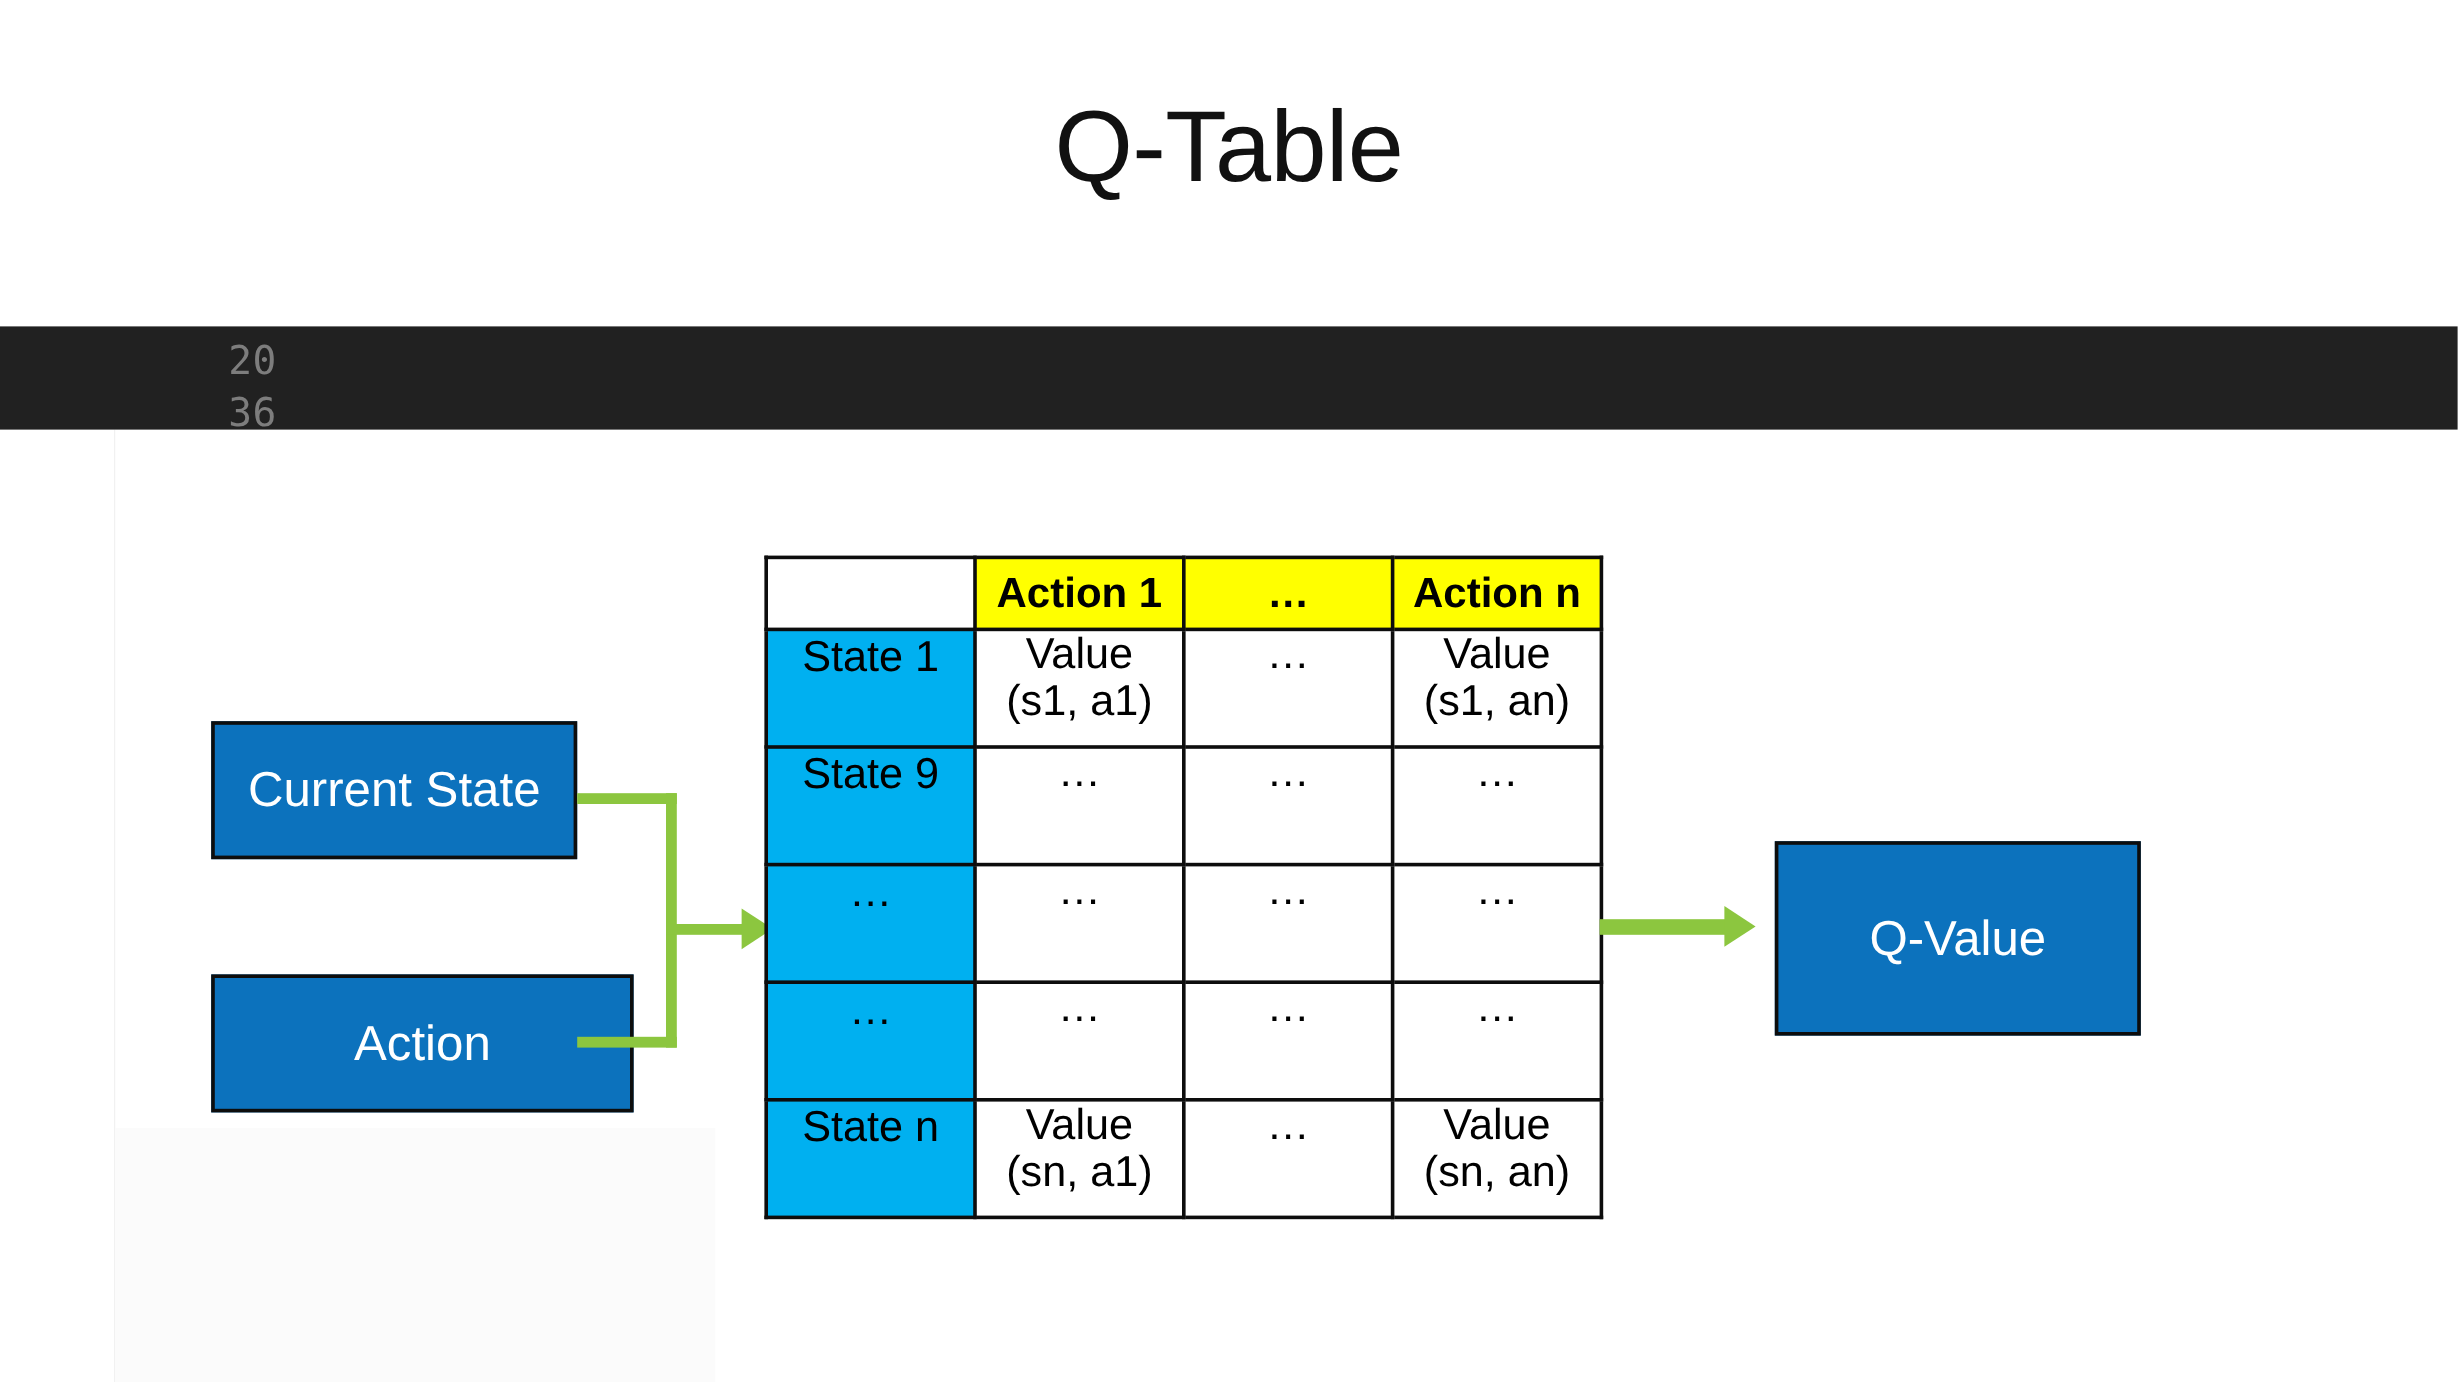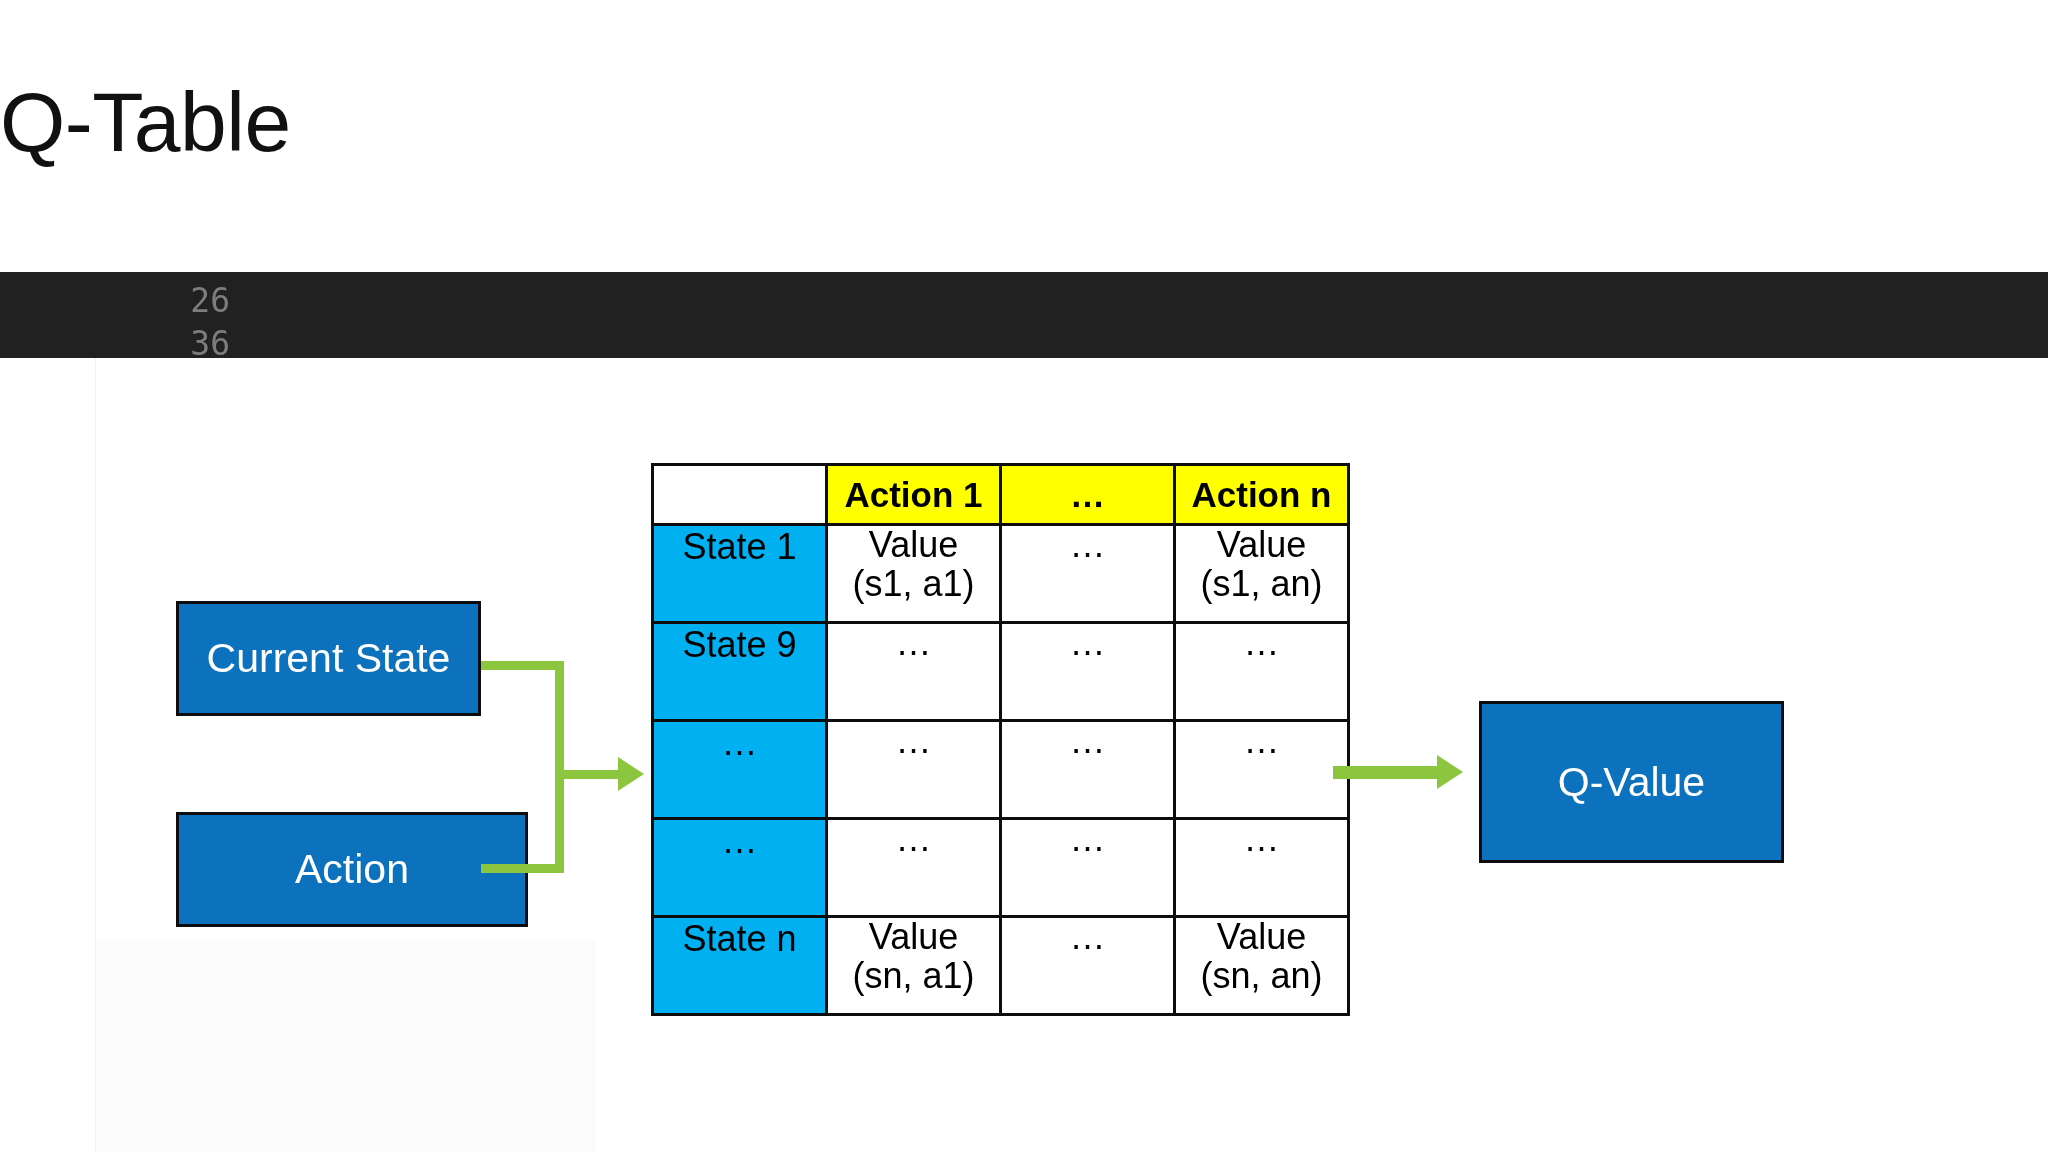--- a/index.html
+++ b/index.html
@@ -41,20 +41,21 @@
     height: 212px;
     background: #fbfbfb;
   }
 
   
   .slide-title {
     position: absolute;
     left: 0;
     top: 80px;
     width: 2048px;
+    text-align: center;
     font-size: 84px;
     line-height: 1.0;
     font-weight: 400;
     color: #111111;
     letter-spacing: -0.5px;
     font-family: "Liberation Sans", sans-serif;
   }
 
   
   .code-strip {
@@ -125,21 +126,21 @@
     border-top: 17px solid transparent;
     border-bottom: 17px solid transparent;
     border-left: 26px solid #8CC63F;
   }
   #arrow-left-head  { left: 618px;  top: 757px; }
   #arrow-right-head { left: 1437px; top: 755px; }
 
   
   #q-table-wrap {
     position: absolute;
-    left: 651px;
+    left: 637px;
     top: 463px;
   }
   table.qtable {
     border-collapse: collapse;
     table-layout: fixed;
     font-family: "Liberation Sans", sans-serif;
   }
   table.qtable td, table.qtable th {
     border: 3px solid #0d0d0d;
     padding: 0;
@@ -189,21 +190,21 @@
 
 <div id="slide">
 
   <div class="faint-guide"></div>
   <div class="faint-shade"></div>
 
   <div class="slide-title">Q-Table</div>
 
   <div class="code-strip">
     <div class="code-line prev">
-      <span class="ln">26</span>
+      <span class="ln">20</span>
     </div>
 
     <div class="code-line main">
       <span class="ln">36</span>
       <span class="gap"></span>
       
     </div>
 
     <div class="code-line next">
       

